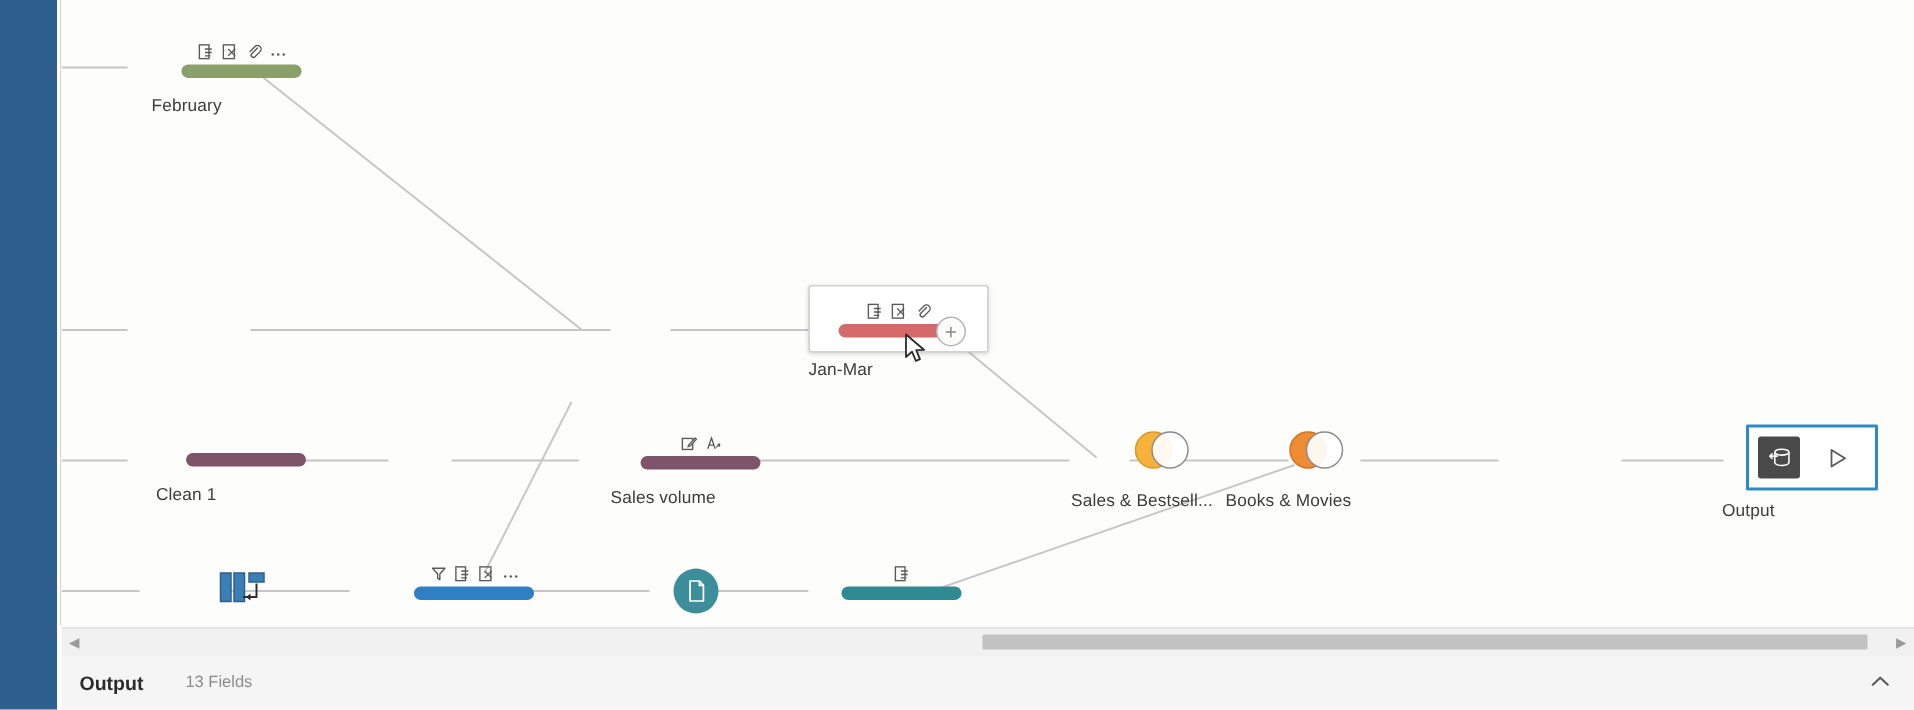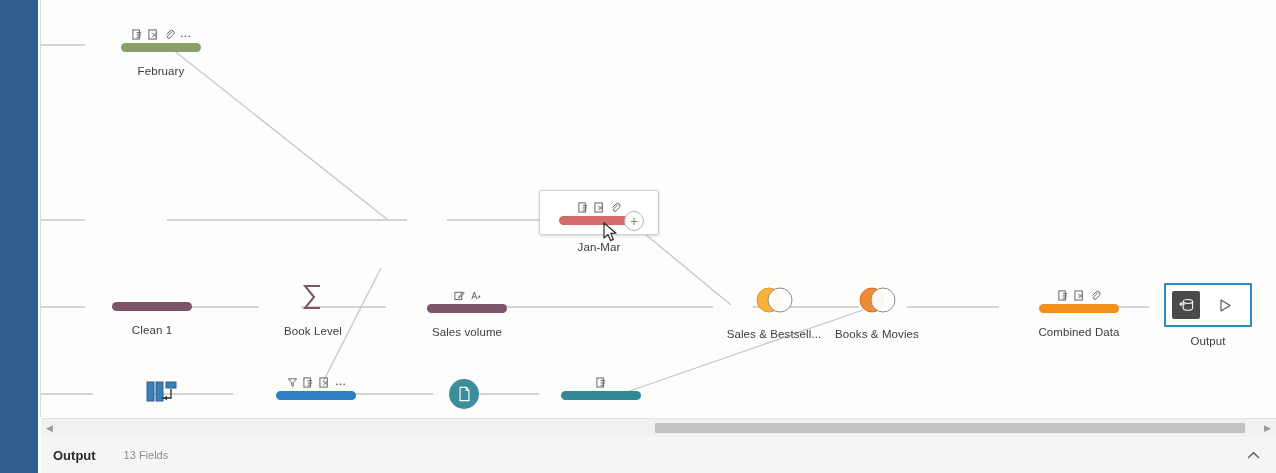--- a/index.html
+++ b/index.html
@@ -52,21 +52,21 @@
     left: 0; top: 0;
     width: 1235px;
     height: 417px;
     pointer-events: none;
   }
 
   
   .node {
     position: absolute;
     width: 120px;
-    text-align: center;
+    text-align: left;
   }
   .node-icons {
     height: 16px;
     display: flex;
     justify-content: center;
     align-items: flex-end;
     gap: 5px;
     margin-bottom: 3px;
   }
   .node-icons svg { display: block; }
@@ -329,33 +329,25 @@
     </div>
 
     <div class="plus-btn" style="left:583px; top:211px;">
       <span>+</span>
     </div>
 
     <svg class="cursor" style="left:562px; top:222px;" width="16" height="22" viewBox="0 0 16 22">
       <path d="M1 1 L1 16 L5 12.4 L7.6 18.6 L10.3 17.4 L7.8 11.4 L13 11.2 Z" fill="#ffffff" stroke="#2b2b2b" stroke-width="1.2" stroke-linejoin="round"></path>
     </svg>
 
-    <div class="node" style="left:51px; top:285px;">
+    <div class="node" style="left:63px; top:285px;">
       <div class="node-bar" style="background:#7d5469; margin-top:17px;"></div>
       <div class="node-label">Clean 1</div>
     </div>
 
-    <div class="node" style="left:212px; top:282px;">
-      <div class="node-glyph">
-        <svg width="28" height="30" viewBox="0 0 28 30">
-          <path d="M21 4 H6 L15 15 L6 26 H21" fill="none" stroke="#7d5469" stroke-width="2" stroke-linejoin="miter" stroke-linecap="butt"></path>
-        </svg>
-      </div>
-      <div class="node-label">Book Level</div>
-    </div>
 
     <div class="node" style="left:673px; top:285px;">
       <div class="node-glyph">
         <svg width="44" height="30" viewBox="0 0 44 30">
           <circle cx="17" cy="15" r="12" fill="#f6b23a" stroke="#d89a2a" stroke-width="1"></circle>
           <circle cx="28" cy="15" r="12" fill="#ffffff" fill-opacity="0.92" stroke="#8c8c8c" stroke-width="1"></circle>
         </svg>
       </div>
       <div class="node-label">Sales &amp; Bestsell...</div>
     </div>
@@ -383,46 +375,20 @@
     <div class="node" style="left:776px; top:285px;">
       <div class="node-glyph">
         <svg width="44" height="30" viewBox="0 0 44 30">
           <circle cx="17" cy="15" r="12" fill="#ef8b32" stroke="#cf7424" stroke-width="1"></circle>
           <circle cx="28" cy="15" r="12" fill="#ffffff" fill-opacity="0.92" stroke="#8c8c8c" stroke-width="1"></circle>
         </svg>
       </div>
       <div class="node-label">Books &amp; Movies</div>
     </div>
 
-    <div class="node" style="left:978px; top:285px;">
-      <div class="node-icons">
-        <span>
-          <svg width="11" height="11" viewBox="0 0 12 12">
-              <rect x="1" y="1" width="7" height="10" fill="none" stroke="#5a5a5a" stroke-width="1"></rect>
-              <line x1="5" y1="4" x2="10" y2="4" stroke="#5a5a5a" stroke-width="1"></line>
-              <line x1="5" y1="6.5" x2="10" y2="6.5" stroke="#5a5a5a" stroke-width="1"></line>
-              <line x1="5" y1="9" x2="9" y2="9" stroke="#5a5a5a" stroke-width="1"></line>
-            </svg>
-        </span>
-        <span>
-          <svg width="11" height="11" viewBox="0 0 12 12">
-              <rect x="1" y="1" width="8" height="10" fill="none" stroke="#5a5a5a" stroke-width="1"></rect>
-              <line x1="4.5" y1="4" x2="9.5" y2="9" stroke="#5a5a5a" stroke-width="1"></line>
-              <line x1="9.5" y1="4" x2="4.5" y2="9" stroke="#5a5a5a" stroke-width="1"></line>
-            </svg>
-        </span>
-        <span>
-          <svg width="11" height="11" viewBox="0 0 12 12">
-              <path d="M8.4 3.2 L4.2 7.4 a1.6 1.6 0 0 0 2.3 2.3 L10.2 5.9 a2.6 2.6 0 0 0 -3.7 -3.7 L3 5.8" fill="none" stroke="#5a5a5a" stroke-width="1" stroke-linecap="round"></path>
-            </svg>
-        </span>
-      </div>
-      <div class="node-bar" style="background:#f28e1c;"></div>
-      <div class="node-label">Combined Data</div>
-    </div>
 
     <div class="node" style="left:1107px; top:283px;">
       <div class="output-box">
         <div class="output-icon-sq">
           <svg width="17" height="17" viewBox="0 0 18 18">
             <ellipse cx="10.5" cy="4.7" rx="5" ry="2.1" fill="none" stroke="#ffffff" stroke-width="1.1"></ellipse>
             <path d="M5.5 4.7 V12 a5 2.1 0 0 0 10 0 V4.7" fill="none" stroke="#ffffff" stroke-width="1.1"></path>
             <path d="M2 7.5 h5.2 M2 7.5 l1.6 -1.6 M2 7.5 l1.6 1.6" fill="none" stroke="#ffffff" stroke-width="1.1" stroke-linecap="round"></path>
           </svg>
         </div>

